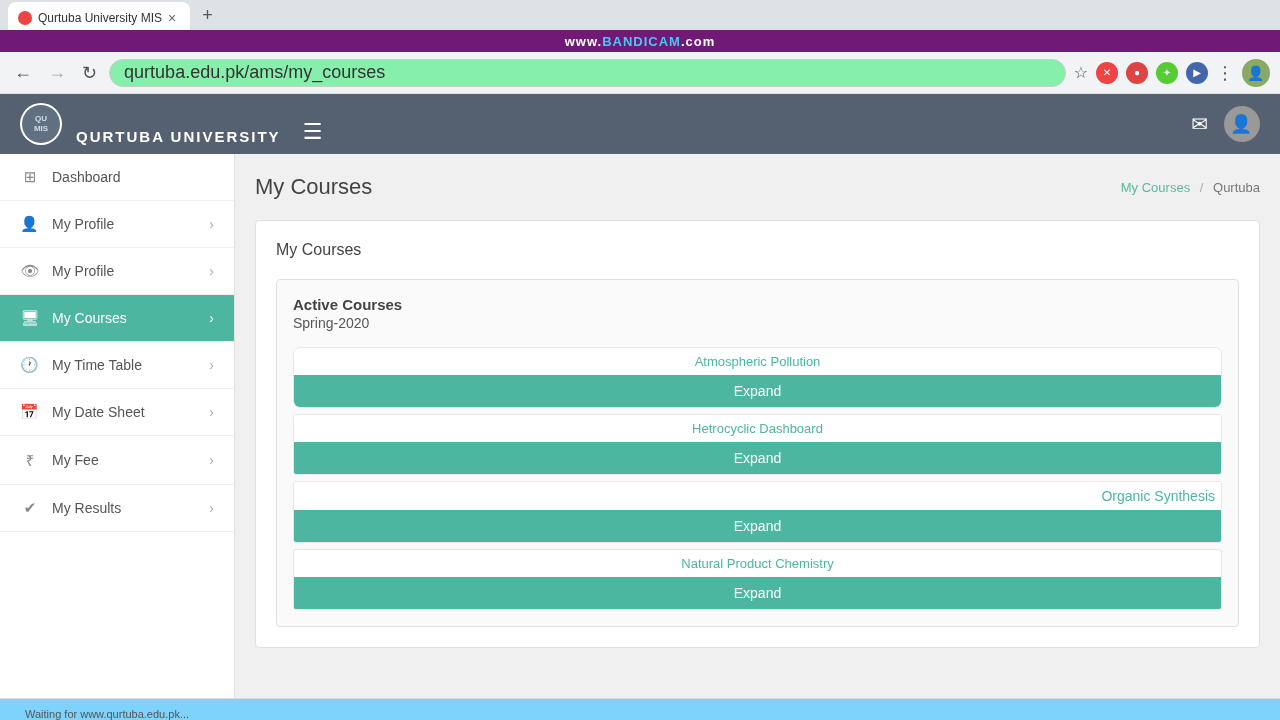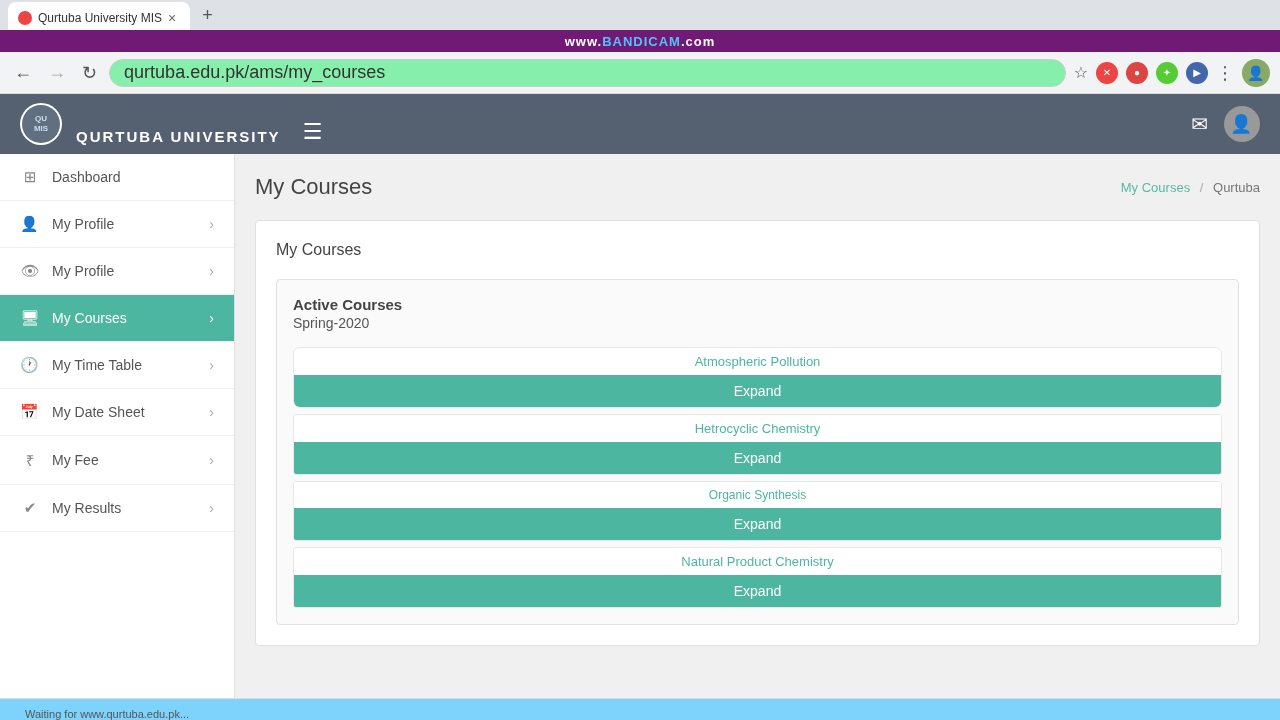--- a/index.html
+++ b/index.html
@@ -123,26 +123,26 @@
         <div style="border:1px solid #e0e0e0; border-radius:4px; padding:16px; background:#fafafa;">
           <div style="font-size:15px; color:#444; font-weight:700;">Active Courses</div>
           <div style="font-size:14px; color:#555; margin-top:2px; margin-bottom:16px;">Spring-2020</div>
 
           <div style="border:1px solid #e8e8e8; border-radius:7px; margin-bottom:6px; background:#fff; overflow:hidden;">
             <div style="text-align:center; padding:6px; font-size:13px; color:#4db6a0; font-weight:500; background:#fff;">Atmospheric Pollution</div>
             <button style="width:100%; background:#4db6a0; color:#fff; border:none; padding:8px; font-size:14px; cursor:pointer; text-align:center; display:block;">Expand</button>
           </div>
 
           <div style="border:1px solid #e8e8e8; border-radius:3px; margin-bottom:6px; background:#fff; overflow:hidden;">
-            <div style="text-align:center; padding:6px; font-size:13px; color:#4db6a0; font-weight:500; background:#fff;">Hetrocyclic Chemistry</div>
+            <div style="text-align:center; padding:6px; font-size:13px; color:#4db6a0; font-weight:500; background:#fff;">Hetrocyclic Dashboard</div>
             <button style="width:100%; background:#4db6a0; color:#fff; border:none; padding:8px; font-size:14px; cursor:pointer; text-align:center; display:block;">Expand</button>
           </div>
 
           <div style="border:1px solid #e8e8e8; border-radius:3px; margin-bottom:6px; background:#fff; overflow:hidden;">
-            <div style="text-align:center; padding:6px; font-size:12px; color:#4db6a0; font-weight:500; background:#fff;">Organic Synthesis</div>
+            <div style="text-align:right; padding:6px; font-size:14px; color:#4db6a0; font-weight:500; background:#fff;">Organic Synthesis</div>
             <button style="width:100%; background:#4db6a0; color:#fff; border:none; padding:8px; font-size:14px; cursor:pointer; text-align:center; display:block;">Expand</button>
           </div>
 
           <div style="border:1px solid #e8e8e8; border-radius:3px; margin-bottom:0; background:#fde047; overflow:hidden;">
             <div style="text-align:center; padding:6px; font-size:13px; color:#4db6a0; font-weight:500; background:#fff;">Natural Product Chemistry</div>
             <button style="width:100%; background:#4db6a0; color:#fff; border:none; padding:8px; font-size:14px; cursor:pointer; text-align:center; display:block;">Expand</button>
           </div>
 
         </div>
       </div>

